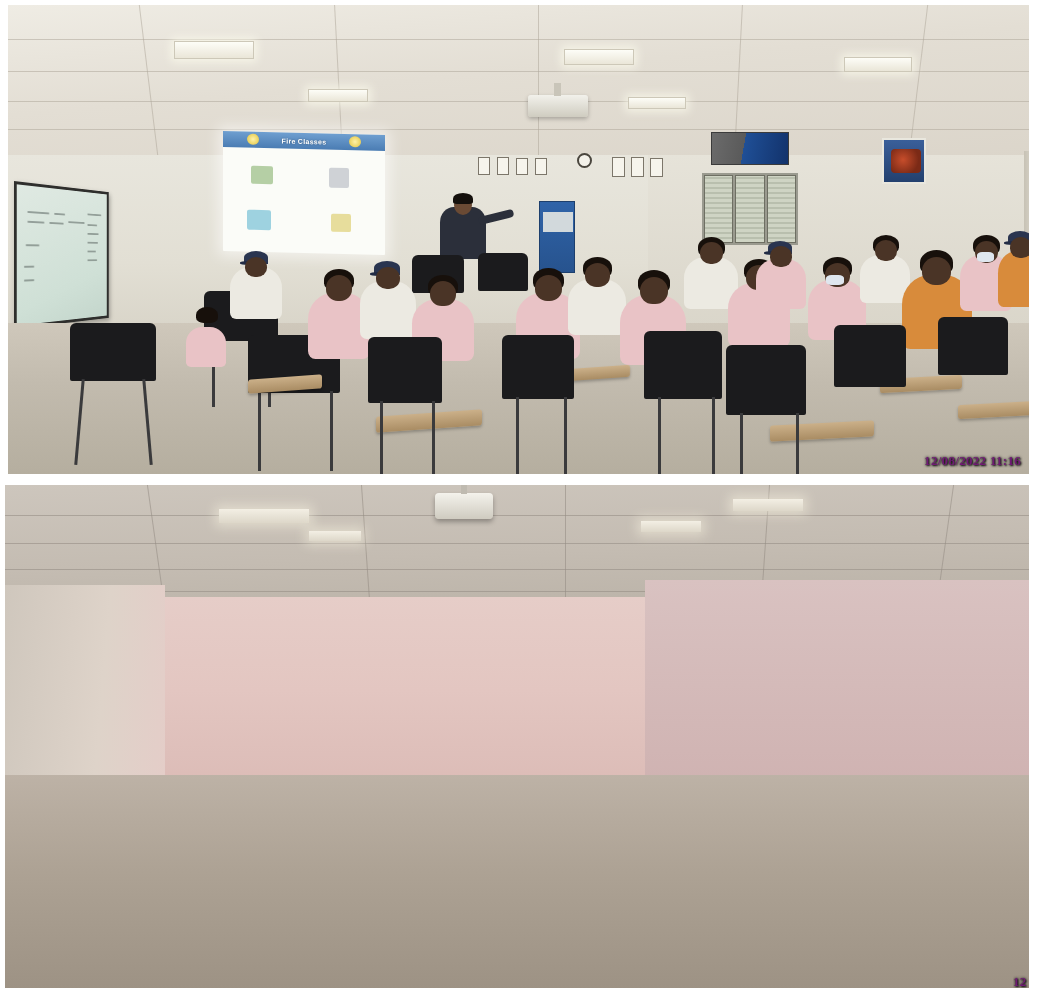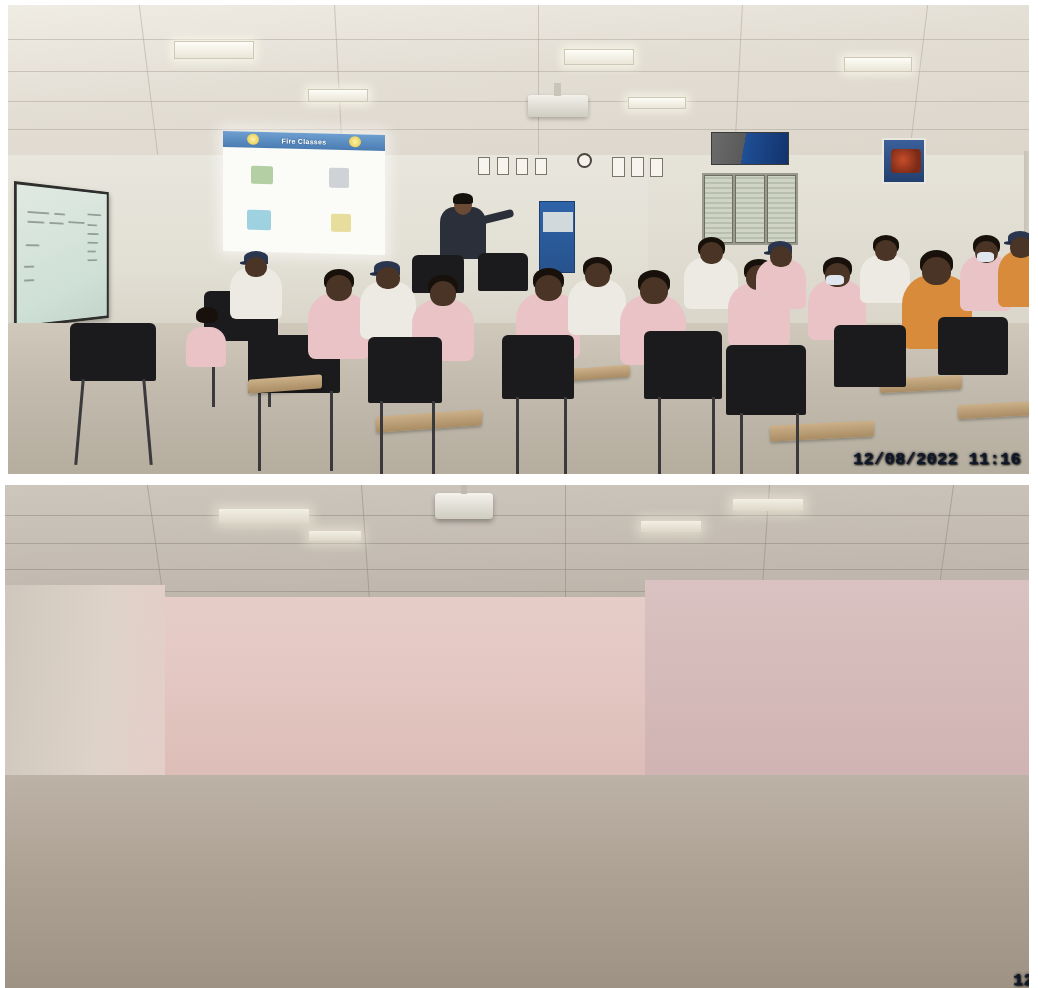--- a/index.html
+++ b/index.html
@@ -257,22 +257,22 @@
   }
   #t-presenter-arm{
     left:470px; top:208px; width:36px; height:8px;
     background:#2b2f3a; border-radius:4px;
     transform:rotate(-14deg);
   }
 
   
   .timestamp{
     position:absolute;
-    font-family:Liberation Mono, monospace;
-    font-size:17px; font-weight:bold; color:#0f172a;
+    font-family:Liberation Serif, serif;
+    font-size:13px; font-weight:bold; color:#701a75;
     text-shadow:0 0 3px rgba(0,0,0,.95), 1px 1px 2px rgba(0,0,0,.9);
     letter-spacing:.3px; white-space:nowrap;
   }
   #t-timestamp{ right:8px; bottom:5px; }
   #b-timestamp{ right:-2px; bottom:-2px; overflow:hidden; width:18px; }
 </style>
 </head>
 <body>
 
 <div class="collage">

